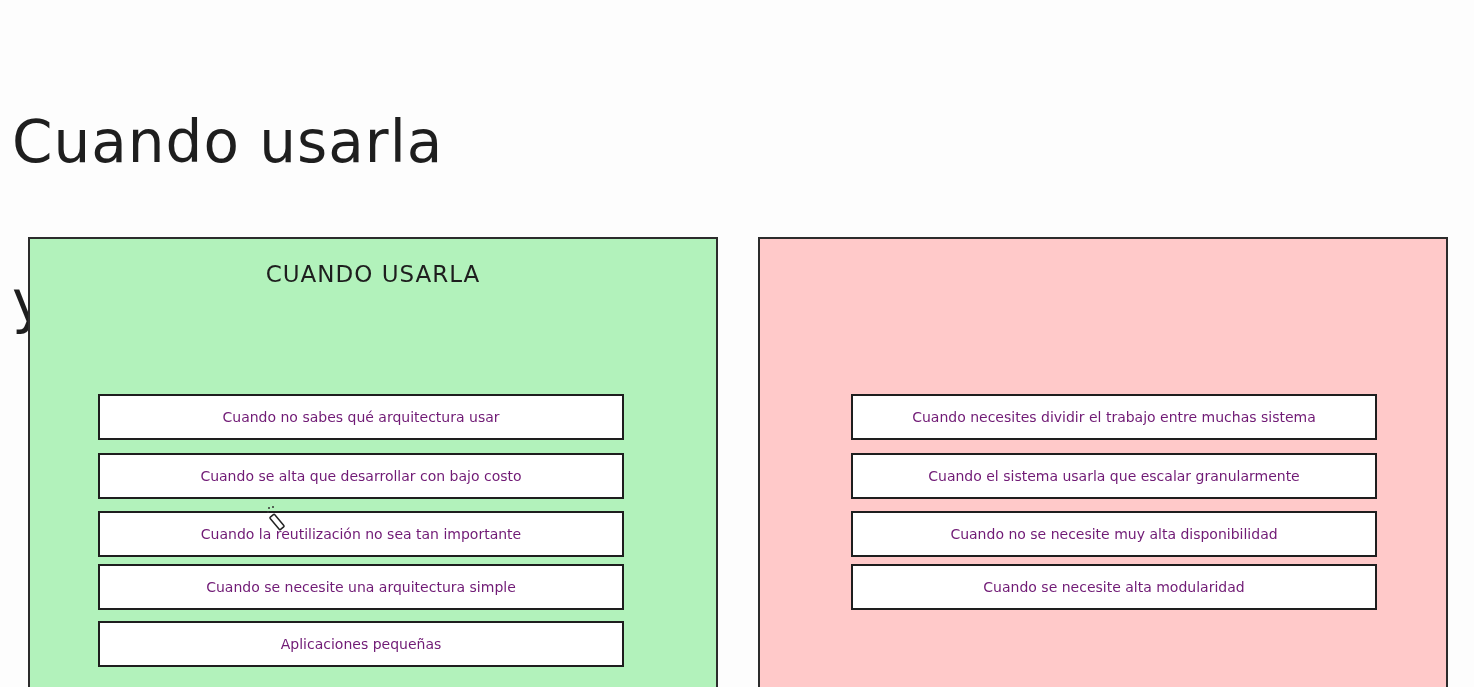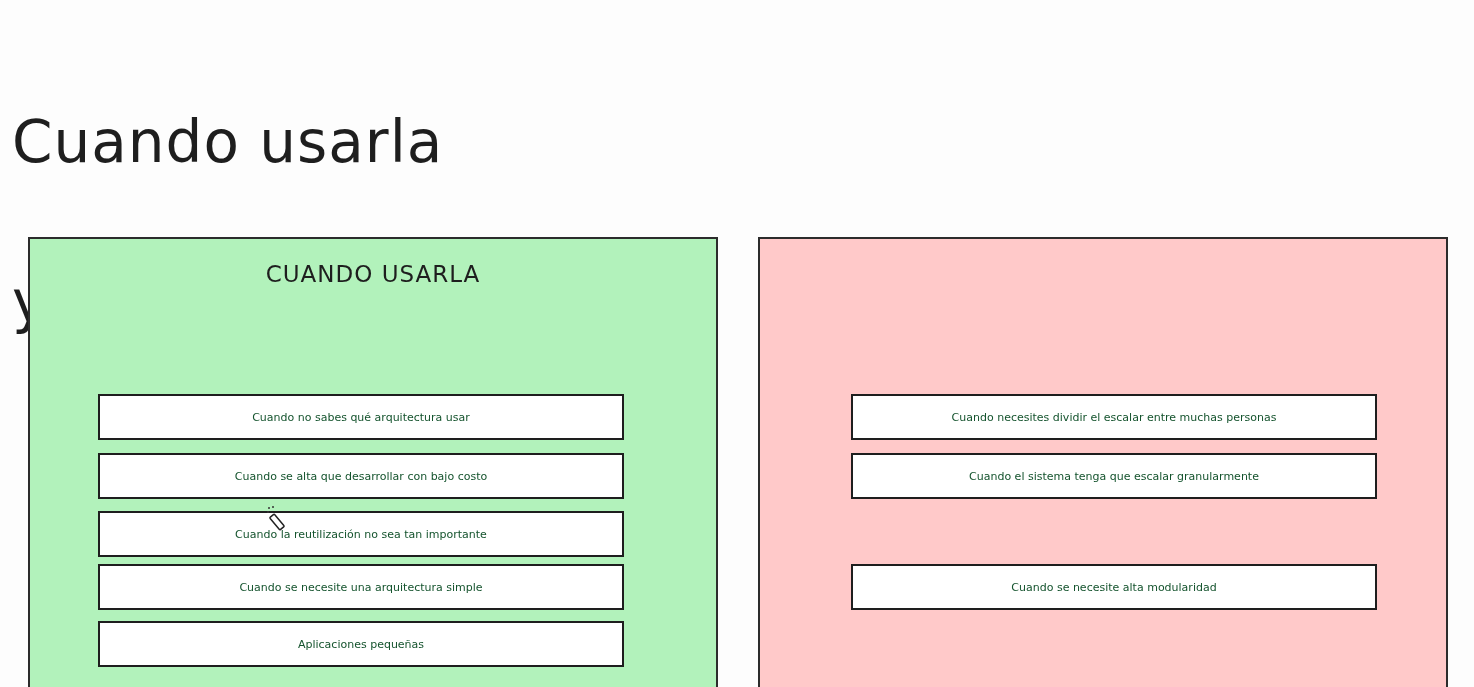--- a/index.html
+++ b/index.html
@@ -33,22 +33,22 @@
     font-size: 23px; letter-spacing: 1px;
     color: #1e1e1e;
   }
   .item {
     position: absolute;
     background: #ffffff;
     border: 2px solid #1e1e1e;
     box-sizing: border-box;
     height: 46px;
     display: flex; align-items: center; justify-content: center;
-    font-size: 11px;
-    color: #14532d;
+    font-size: 14px;
+    color: #701a75;
     text-align: center;
   }
   .panel.use .item { left: 68px; width: 526px; }
   .panel.nouse .item { left: 91px; width: 526px; }
   .cursor {
     position: absolute; left: 266px; top: 505px;
     width: 30px; height: 30px;
   }
 </style>
 </head>
@@ -64,22 +64,23 @@
   <div class="panel use">
     <div class="panel-title">CUANDO USARLA</div>
     <div class="item" style="top:155px">Cuando no sabes qué arquitectura usar</div>
     <div class="item" style="top:214px">Cuando se alta que desarrollar con bajo costo</div>
     <div class="item" style="top:272px">Cuando la reutilización no sea tan importante</div>
     <div class="item" style="top:325px">Cuando se necesite una arquitectura simple</div>
     <div class="item" style="top:382px">Aplicaciones pequeñas</div>
   </div>
 
   <div class="panel nouse">
-    <div class="item" style="top:155px">Cuando necesites dividir el escalar entre muchas personas</div>
-    <div class="item" style="top:214px">Cuando el sistema tenga que escalar granularmente</div>
+    <div class="item" style="top:155px">Cuando necesites dividir el trabajo entre muchas sistema</div>
+    <div class="item" style="top:214px">Cuando el sistema usarla que escalar granularmente</div>
+    <div class="item" style="top:272px">Cuando no se necesite muy alta disponibilidad</div>
     <div class="item" style="top:325px">Cuando se necesite alta modularidad</div>
   </div>
 
   <svg class="cursor" viewBox="0 0 30 30">
     <circle cx="3" cy="3" r="1" fill="#333"></circle>
     <circle cx="7" cy="2" r="1" fill="#333"></circle>
     <circle cx="2" cy="7" r="1" fill="#333"></circle>
     <rect x="8" y="9" width="6" height="16" rx="1" transform="rotate(-40 11 17)" fill="#fff" stroke="#222" stroke-width="1.5"></rect>
   </svg>
 

